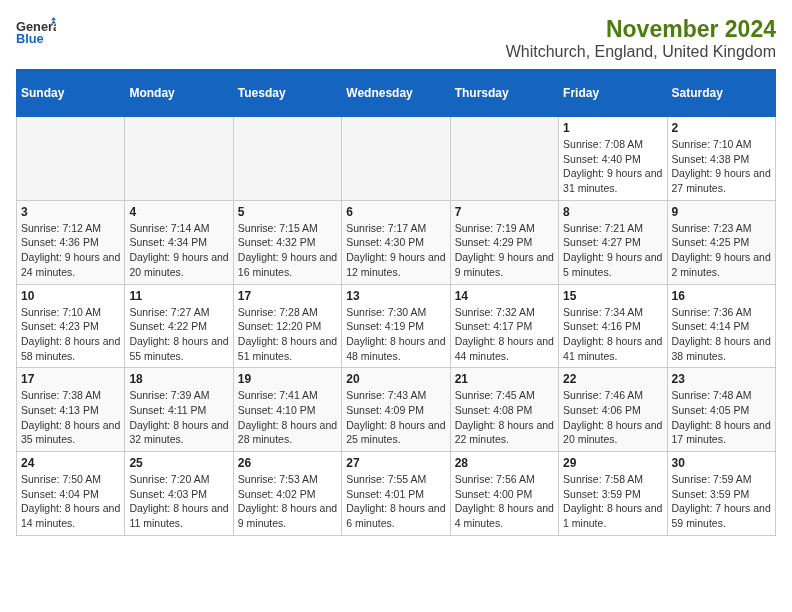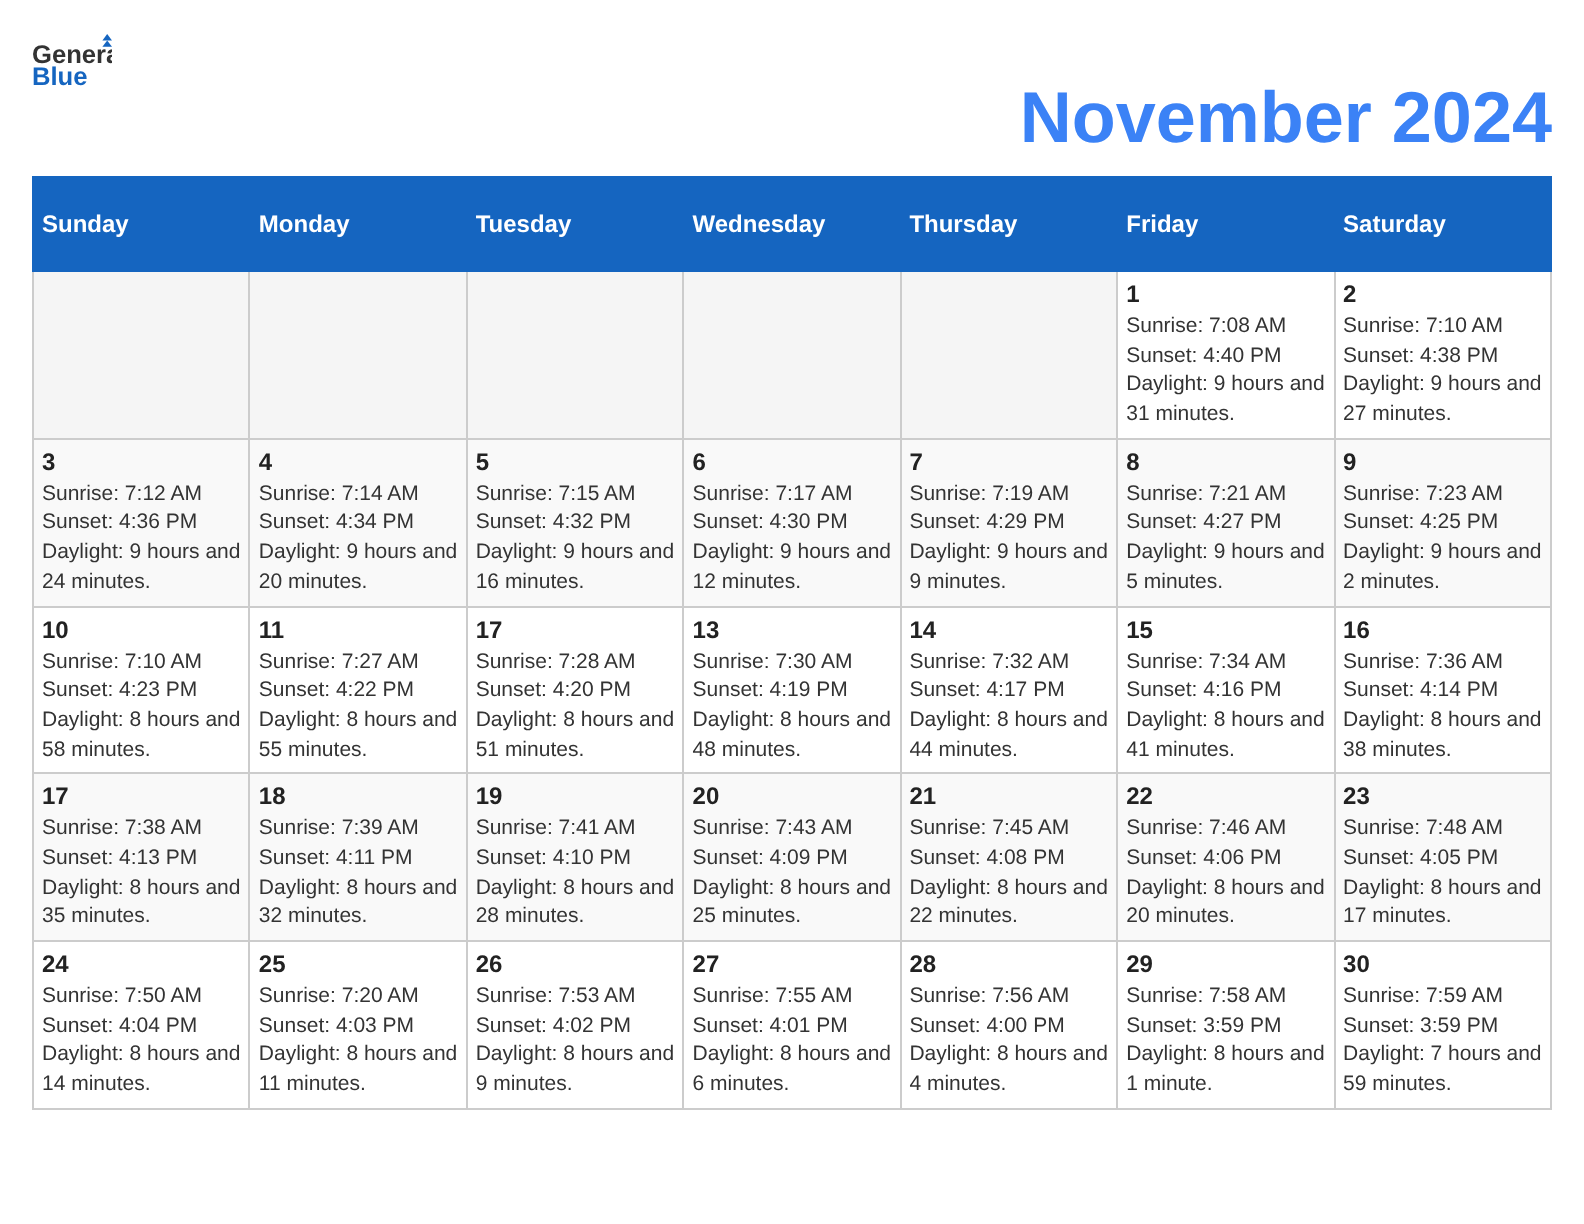--- a/index.html
+++ b/index.html
@@ -28,24 +28,23 @@
     }
     .logo-row {
       display: flex;
       align-items: center;
       gap: 4px;
     }
     .title-section {
       text-align: right;
     }
     .month-title {
-      font-size: 36px;
+      font-size: 23px;
       font-weight: bold;
-      color: #3b82f6;
-      margin-top: 22px;
+      color: #4d7c0f;
     }
     .location-title {
       font-size: 16px;
       color: #444;
     }
     .calendar {
       width: 100%;
       border-collapse: collapse;
       font-size: 11px;
     }
@@ -93,20 +92,21 @@
       <svg class="logo-icon" viewBox="0 0 50 35">
         <text x="0" y="18" font-size="16" font-weight="bold" fill="#333">General</text>
         <text x="0" y="32" font-size="16" font-weight="bold" fill="#1565c0">Blue</text>
         <polygon points="44,4 50,4 47,0" fill="#1565c0"></polygon>
         <polygon points="44,8 50,8 47,4" fill="#1565c0"></polygon>
       </svg>
     </div>
   </div>
   <div class="title-section">
     <div class="month-title">November 2024</div>
+    <div class="location-title">Whitchurch, England, United Kingdom</div>
   </div>
 </div>
 
 <table class="calendar">
   <thead>
     <tr>
     <th>Sunday</th>
         <th>Monday</th>
         <th>Tuesday</th>
         <th>Wednesday</th>
@@ -188,21 +188,21 @@
         </td>
         <td>
           <div class="day-number">11</div>
           <div class="day-info">Sunrise: 7:27 AM
 Sunset: 4:22 PM
 Daylight: 8 hours and 55 minutes.</div>
         </td>
         <td>
           <div class="day-number">17</div>
           <div class="day-info">Sunrise: 7:28 AM
-Sunset: 4:20 PM
+Sunset: 12:20 PM
 Daylight: 8 hours and 51 minutes.</div>
         </td>
         <td>
           <div class="day-number">13</div>
           <div class="day-info">Sunrise: 7:30 AM
 Sunset: 4:19 PM
 Daylight: 8 hours and 48 minutes.</div>
         </td>
         <td>
           <div class="day-number">14</div>

